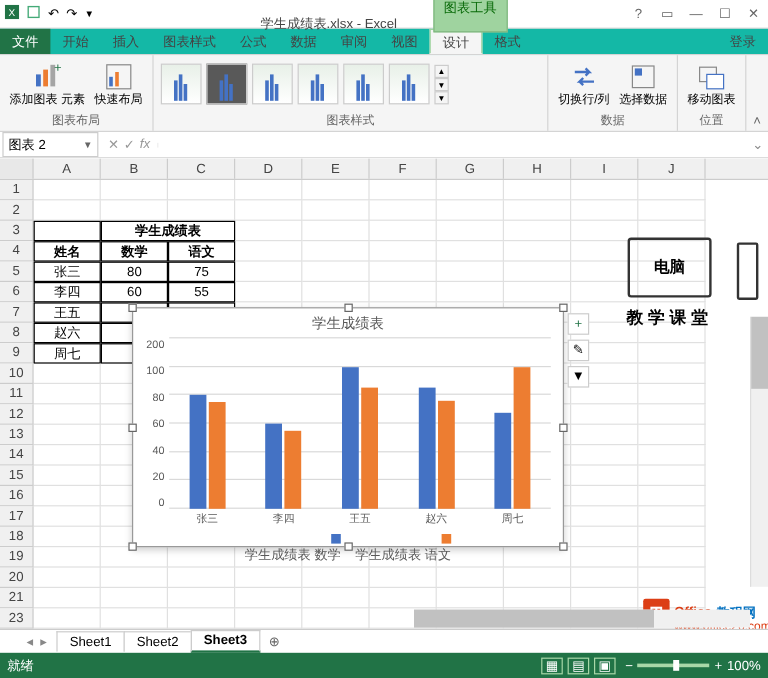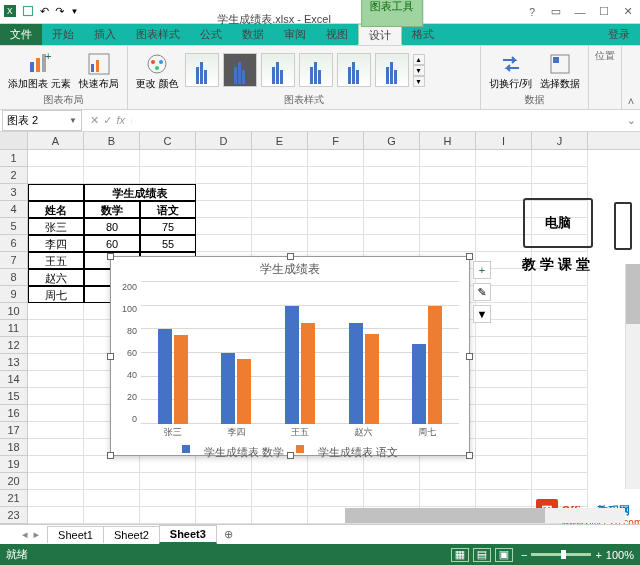--- a/index.html
+++ b/index.html
@@ -57,21 +57,21 @@
 .y-axis div { font-size: 9px; color: #595959; text-align: right; width: 20px; }
 .plot-bg { position: absolute; inset: 0; }
 .plot-bg .gridline { position: absolute; left: 0; right: 0; height: 1px; background: #d9d9d9; }
 .bars-container { position: absolute; inset: 0; display: flex; }
 .bar-group { flex: 1; display: flex; align-items: flex-end; justify-content: center; gap: 2px; }
 .bar-group .b1 { width: 14px; background: #4472c4; }
 .bar-group .b2 { width: 14px; background: #ed7d31; }
 .x-axis { display: flex; margin: 0 10px 0 30px; }
 .x-axis div { flex: 1; text-align: center; font-size: 9px; color: #595959; padding: 2px 0; }
 .legend { display: flex; justify-content: center; gap: 12px; padding: 4px; }
-.legend .item { display: flex; align-items: flex-start; gap: 14px; font-size: 9px; color: #595959; }
+.legend .item { display: flex; align-items: flex-end; gap: 2px; font-size: 9px; color: #595959; flex-direction: column; }
 .legend .sw { width: 8px; height: 8px; }
 
 .clipart { position: absolute; right: 30px; top: 22px; width: 104px; text-align: center; margin-top: 44px; }
 .clipart .monitor { width: 70px; height: 50px; border: 2px solid #333; margin: 0 auto; position: relative; border-radius: 3px; }
 .clipart .monitor .screen-txt { position: absolute; inset: 6px; display: flex; align-items: center; justify-content: center; font-weight: bold; font-size: 13px; }
 .clipart .tower { position: absolute; right: -22px; top: 4px; width: 18px; height: 48px; border: 2px solid #333; border-radius: 2px; }
 .clipart .caption { font-weight: bold; font-size: 14px; margin-top: 8px; letter-spacing: 4px; }
 
 .sheet-tabs { position: absolute; bottom: 21px; left: 0; right: 0; height: 20px; background: #fff; border-top: 1px solid #ccc; display: flex; align-items: center; padding-left: 20px; }
 .sheet-tabs .nav { display: flex; gap: 2px; margin-right: 6px; color: #888; }
@@ -160,30 +160,20 @@
               <rect x="4" y="12" width="3" height="8" fill="#4472c4"></rect>
               <rect x="9" y="8" width="3" height="12" fill="#ed7d31"></rect>
             </svg></div>
           <div class="lbl">快速布局</div>
         </div>
     </div>
     <div class="group-label">图表布局</div>
   </div>
   <div class="ribbon-group" style="flex:1">
     <div class="group-content">
-      <div class="big-btn">
-          <div class="icon"><svg viewBox="0 0 24 24">
-              <circle cx="12" cy="12" r="9" fill="none" stroke="#888"></circle>
-              <circle cx="8" cy="10" r="2" fill="#e74c3c"></circle>
-              <circle cx="16" cy="10" r="2" fill="#3498db"></circle>
-              <circle cx="12" cy="16" r="2" fill="#2ecc71"></circle>
-            </svg></div>
-          <div class="lbl">更改
-颜色</div>
-        </div>
       <div class="style-thumb">
           <div class="bar" style="height:60%"></div>
           <div class="bar" style="height:80%"></div>
           <div class="bar" style="height:50%"></div>
         </div>
       <div class="style-thumb" style="background:#595959">
           <div class="bar" style="height:60%"></div>
           <div class="bar" style="height:80%"></div>
           <div class="bar" style="height:50%"></div>
         </div>
@@ -227,20 +217,29 @@
           <div class="icon"><svg viewBox="0 0 24 24">
               <rect x="3" y="3" width="18" height="18" fill="none" stroke="#888"></rect>
               <rect x="5" y="5" width="6" height="6" fill="#4472c4"></rect>
             </svg></div>
           <div class="lbl">选择数据</div>
         </div>
     </div>
     <div class="group-label">数据</div>
   </div>
   <div class="ribbon-group">
+    <div class="group-content">
+      <div class="big-btn">
+          <div class="icon"><svg viewBox="0 0 24 24">
+              <rect x="2" y="4" width="14" height="12" fill="none" stroke="#888"></rect>
+              <rect x="8" y="10" width="14" height="12" fill="#fff" stroke="#4472c4"></rect>
+            </svg></div>
+          <div class="lbl">移动图表</div>
+        </div>
+    </div>
     <div class="group-label">位置</div>
   </div>
   <div style="width:18px;display:flex;align-items:flex-end;justify-content:center;padding-bottom:2px;color:#666;cursor:pointer">˄</div>
 </div>
 
 <div class="formula-bar">
   <div class="name-box">
       <span>图表 2</span>
       <span class="dd">▼</span>
     </div>

